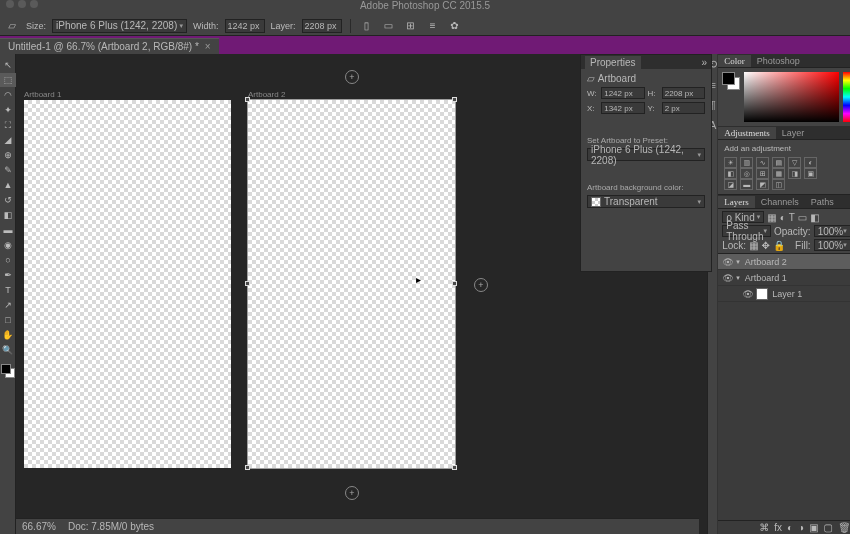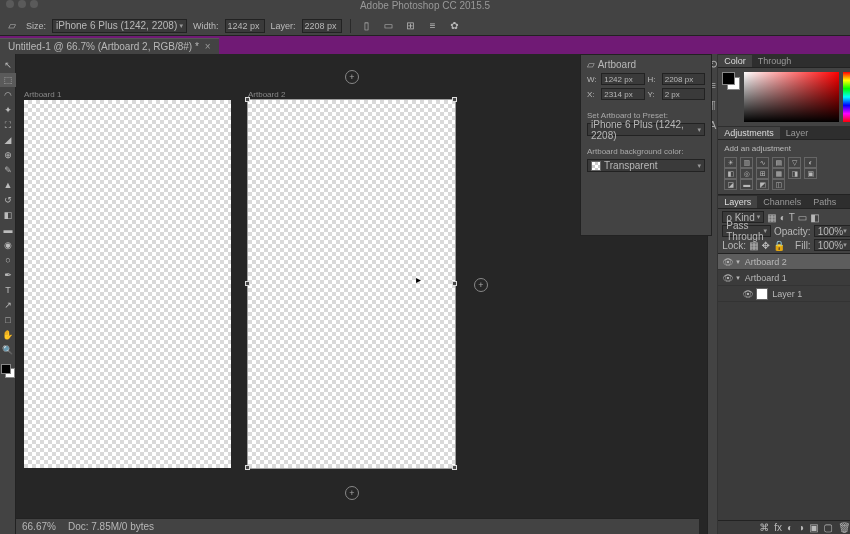--- a/index.html
+++ b/index.html
@@ -34,21 +34,21 @@
 .ab-handle { position: absolute; width: 5px; height: 5px; background: #4a4a4a; border: 1px solid #ddd; }
 .ab-plus { position: absolute; width: 14px; height: 14px; border: 1px solid #888; border-radius: 50%; display: flex; align-items: center; justify-content: center; font-size: 9px; color: #aaa; }
 .cursor { position: absolute; font-size: 10px; color: #000; }
 .statusbar { position: absolute; bottom: 0; left: 0; right: 8px; height: 16px; background: #434343; display: flex; align-items: center; padding: 0 6px; gap: 12px; font-size: 9px; border-top: 1px solid #222; }
 .right-col { width: 143px; background: #434343; display: flex; border-left: 1px solid #222; }
 .right-strip { width: 20px; display: flex; flex-direction: column; gap: 8px; padding-top: 4px; align-items: center; border-right: 1px solid #333; }
 .right-strip div { font-size: 11px; color: #aaa; }
 .panels { flex: 1; display: flex; flex-direction: column; }
 .panel-tabs { height: 14px; background: #2e2e2e; display: flex; align-items: flex-end; border-bottom: 1px solid #222; }
 .panel-tab { padding: 1px 6px; font-size: 9px; color: #999; }
-.panel-tab.active { background: #434343; color: #ddd; }
+.panel-tab.active { background: #434343; color: #ddd; font-family: Liberation Serif, serif; }
 .color-panel { height: 58px; display: flex; padding: 4px; gap: 4px; position: relative; }
 .color-sw { width: 18px; height: 18px; position: relative; }
 .color-sw .fg { position: absolute; width: 13px; height: 13px; background: #000; border: 1px solid #888; }
 .color-sw .bg { position: absolute; width: 13px; height: 13px; background: #fff; border: 1px solid #888; bottom: 0; right: 0; }
 .color-field { flex: 1; background: linear-gradient(to right,#fff,#f00); position: relative; }
 .color-field::after { content: ''; position: absolute; inset: 0; background: linear-gradient(to bottom,transparent,#000); }
 .hue-strip { width: 8px; background: linear-gradient(to bottom,#f00,#ff0,#0f0,#0ff,#00f,#f0f,#f00); }
 .adj-panel { padding: 4px 6px; border-bottom: 1px solid #222; }
 .adj-panel .txt { font-size: 8px; color: #bbb; margin-bottom: 4px; }
 .adj-icons { display: flex; gap: 3px; flex-wrap: wrap; }
@@ -66,21 +66,21 @@
 .layer-row.ab .chev { font-size: 7px; margin-right: 1px; }
 .layer-row .name { font-size: 9px; }
 .panel-foot { height: 14px; background: #3b3b3b; border-top: 1px solid #222; display: flex; align-items: center; justify-content: flex-end; gap: 5px; padding: 0 4px; font-size: 9px; color: #888; }
 .props-panel { position: absolute; top: 54px; left: 580px; width: 132px; background: #434343; border: 1px solid #222; z-index: 5; font-size: 9px; }
 .props-panel .hdr { height: 14px; background: #2e2e2e; display: flex; align-items: center; padding: 0 4px; justify-content: space-between; }
 .props-panel .hdr .t { background: #434343; padding: 1px 5px; }
 .props-panel .body { padding: 4px 6px; display: flex; flex-direction: column; gap: 3px; }
 .props-panel .irow { display: flex; align-items: center; gap: 3px; }
 .props-panel .irow .k { width: 12px; font-size: 8px; }
 .props-panel .irow .v { background: #3a3a3a; border: 1px solid #222; height: 12px; width: 46px; padding: 0 2px; display: flex; align-items: center; font-size: 8px; }
-.props-panel .lbl { font-size: 8px; color: #aaa; margin-top: 8px; }
+.props-panel .lbl { font-size: 8px; color: #aaa; margin-top: 19px; }
 .props-panel .wide-sel { background: #3a3a3a; border: 1px solid #222; height: 13px; display: flex; align-items: center; justify-content: space-between; padding: 0 3px; font-size: 8px; }
 .chevd::after { content: '▾'; font-size: 7px; color: #999; }
 </style>
 </head>
 <body>
 
 <div class="titlebar">
   <div class="traffic">
     <div class="tfred"></div>
     <div class="tfyellow"></div>
@@ -168,21 +168,21 @@
   <div class="right-col">
     <div class="right-strip">
       <div>⟲</div>
       <div>≡</div>
       <div>¶</div>
       <div>A</div>
     </div>
     <div class="panels">
       <div class="panel-tabs">
         <div class="panel-tab active">Color</div>
-        <div class="panel-tab">Through</div>
+        <div class="panel-tab">Photoshop</div>
       </div>
       <div class="color-panel">
         <div class="color-sw">
           <div class="bg"></div>
             <div class="fg"></div>
         </div>
         <div class="color-field"></div>
         <div class="hue-strip"></div>
       </div>
 
@@ -279,34 +279,38 @@
           <span>▣</span>
           <span>▢</span>
           <span>🗑</span>
         </div>
       </div>
     </div>
   </div>
 </div>
 
 <div class="props-panel">
+  <div class="hdr">
+    <span class="t">Properties</span>
+    <span>»</span>
+  </div>
   <div class="body">
     <div class="irow">
       <span>▱</span>
       <span>Artboard</span>
     </div>
     <div class="irow">
       <span class="k">W:</span>
       <div class="v">1242 px</div>
       <span class="k">H:</span>
       <div class="v">2208 px</div>
     </div>
     <div class="irow">
       <span class="k">X:</span>
-      <div class="v">2314 px</div>
+      <div class="v">1342 px</div>
       <span class="k">Y:</span>
       <div class="v">2 px</div>
     </div>
     <div class="lbl">Set Artboard to Preset:</div>
     <div class="wide-sel chevd">
         <span>iPhone 6 Plus (1242, 2208)</span>
       </div>
     <div class="lbl">Artboard background color:</div>
     <div class="wide-sel chevd">
       <span style="display:flex;align-items:center;gap:3px">

